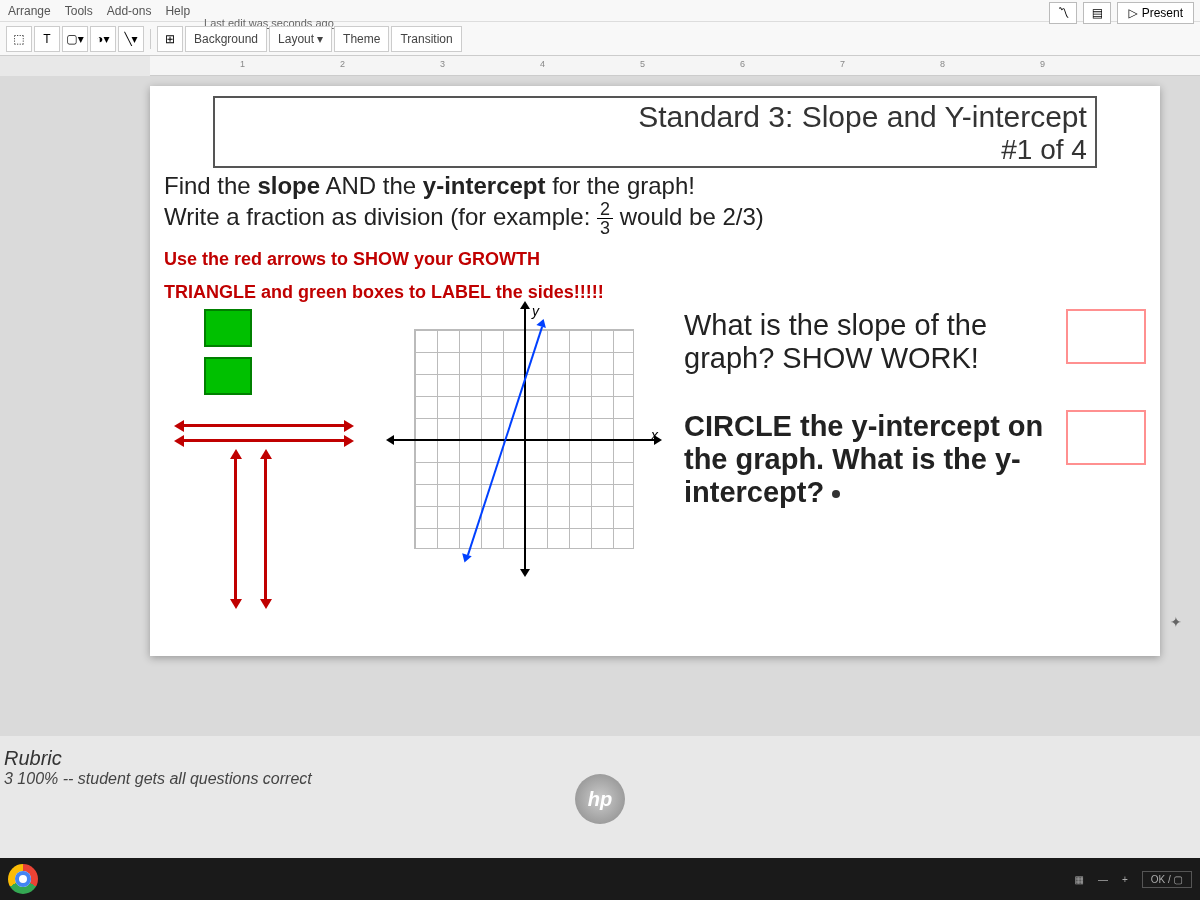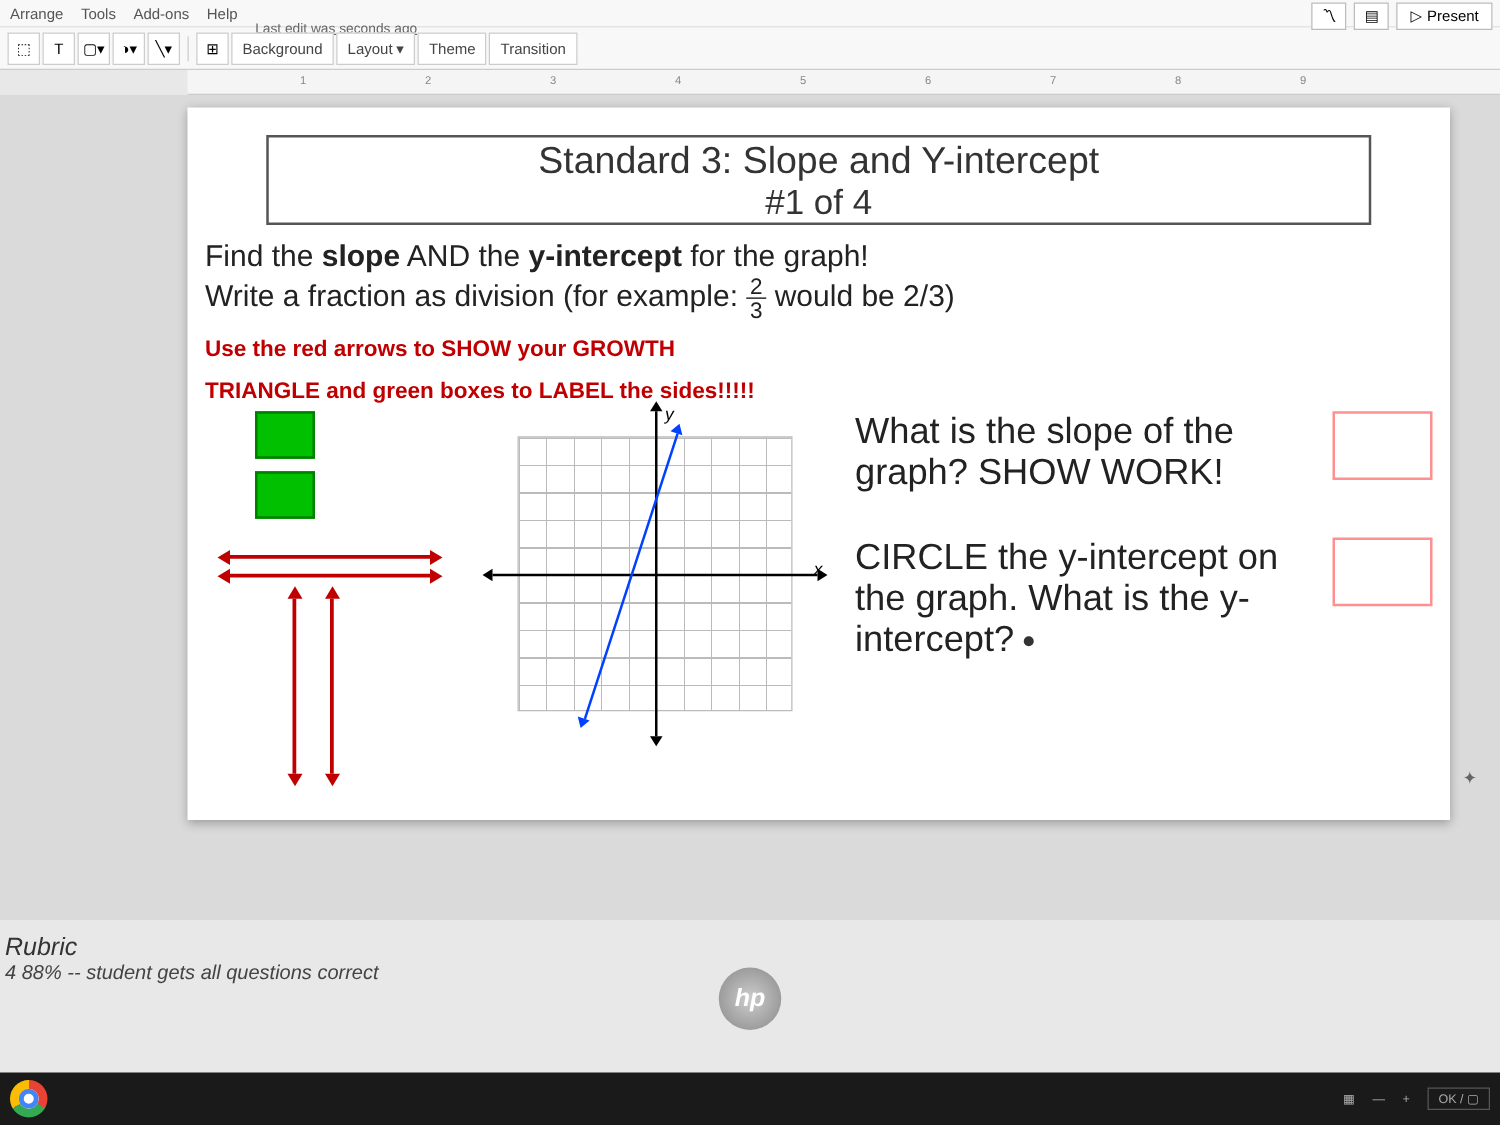--- a/index.html
+++ b/index.html
@@ -93,22 +93,22 @@
     width: 1010px;
     height: 570px;
     background: #fff;
     box-shadow: 0 2px 8px rgba(0,0,0,0.3);
     position: relative;
     padding: 10px 14px;
   }
   .titlebox {
     border: 2px solid #555;
     padding: 2px 8px 0 8px;
-    text-align: center;
-    margin: 12px auto;
+    text-align: right;
+    margin: 0 auto;
     width: 90%;
   }
   .titlebox .t1 { font-size: 30px; color: #333; }
   .titlebox .t2 { font-size: 28px; color: #333; }
   .instr1 { font-size: 24px; color: #222; margin-top: 4px; }
   .instr2 { font-size: 24px; color: #222; }
   .frac { display: inline-block; vertical-align: middle; text-align: center; font-size: 18px; line-height: 1; }
   .frac .n { border-bottom: 1px solid #000; display: block; padding: 0 3px; }
   .frac .d { display: block; padding: 0 3px; }
   .red-instr { color: #c00000; font-size: 18px; font-weight: bold; margin-top: 12px; }
@@ -200,21 +200,21 @@
     font-size: 29px;
     color: #222;
   }
   .q-col .answerbox {
     border: 2px solid #ff9090;
     width: 80px; height: 55px;
     display: inline-block;
     vertical-align: top;
   }
   .q1row { display: flex; gap: 15px; align-items: flex-start; margin-bottom: 35px; }
-  .q2row { display: flex; gap: 15px; align-items: flex-start; }
+  .q2row { display: flex; gap: 15px; align-items: flex-start; font-weight: bold; }
   .dot { display:inline-block; width:8px; height:8px; background:#333; border-radius:50%; vertical-align:middle;}
   .notes {
     padding: 11px 4px;
     font-size: 16px;
     color: #444;
     font-style: italic;
   }
   .notes .ntitle { font-size: 20px; color: #333; }
   .hp-badge {
     position: absolute;
@@ -364,21 +364,21 @@
         </div>
       </div>
     </div>
   </div>
 
   <div class="side-icon">✦</div>
 </div>
 
 <div class="notes">
   <div class="ntitle">Rubric</div>
-  <div>4  88% -- student gets all questions correct</div>
+  <div>3  100% -- student gets all questions correct</div>
 </div>
 
 <div class="hp-badge">hp</div>
 
 <div class="taskbar">
   <div class="chrome"></div>
   <div class="tray">
     <span>▦</span>
     <span>—</span>
     <span>+</span>

